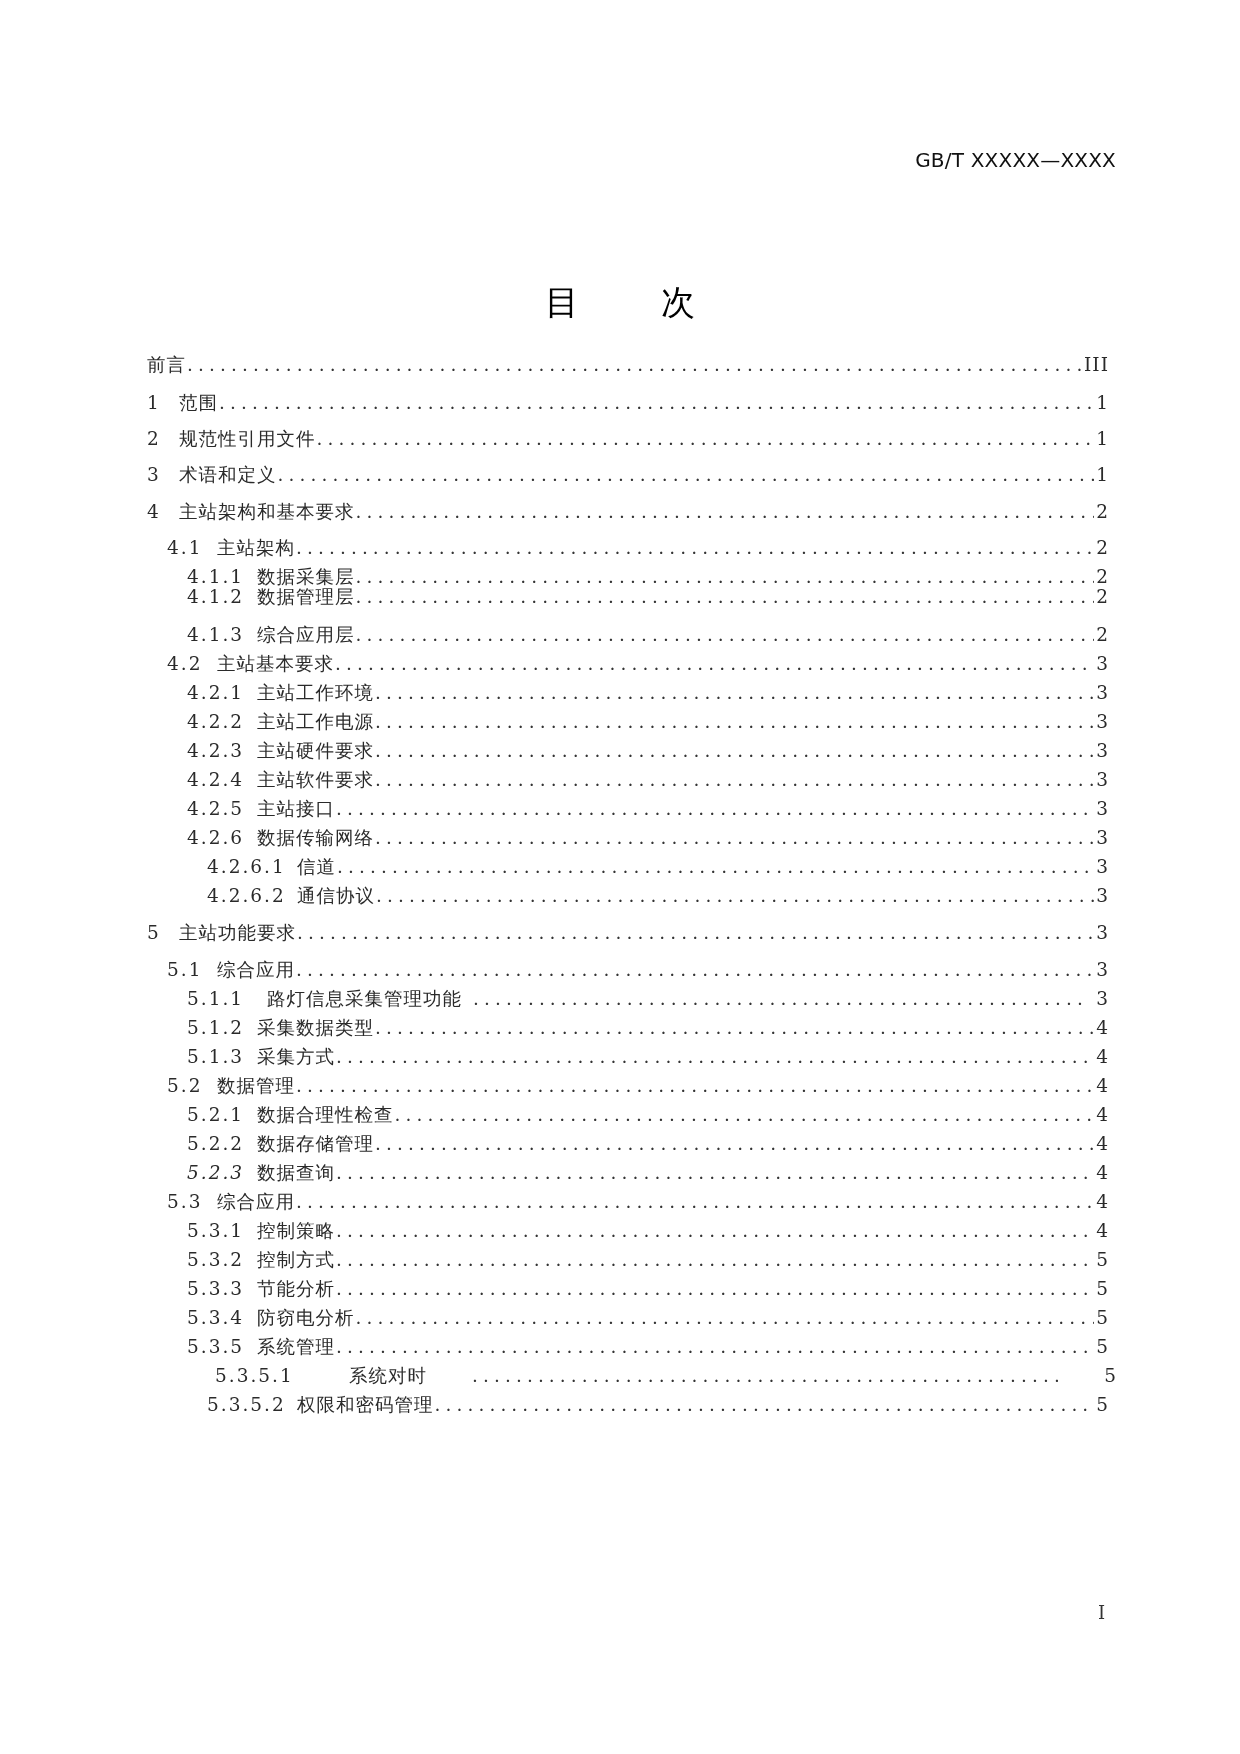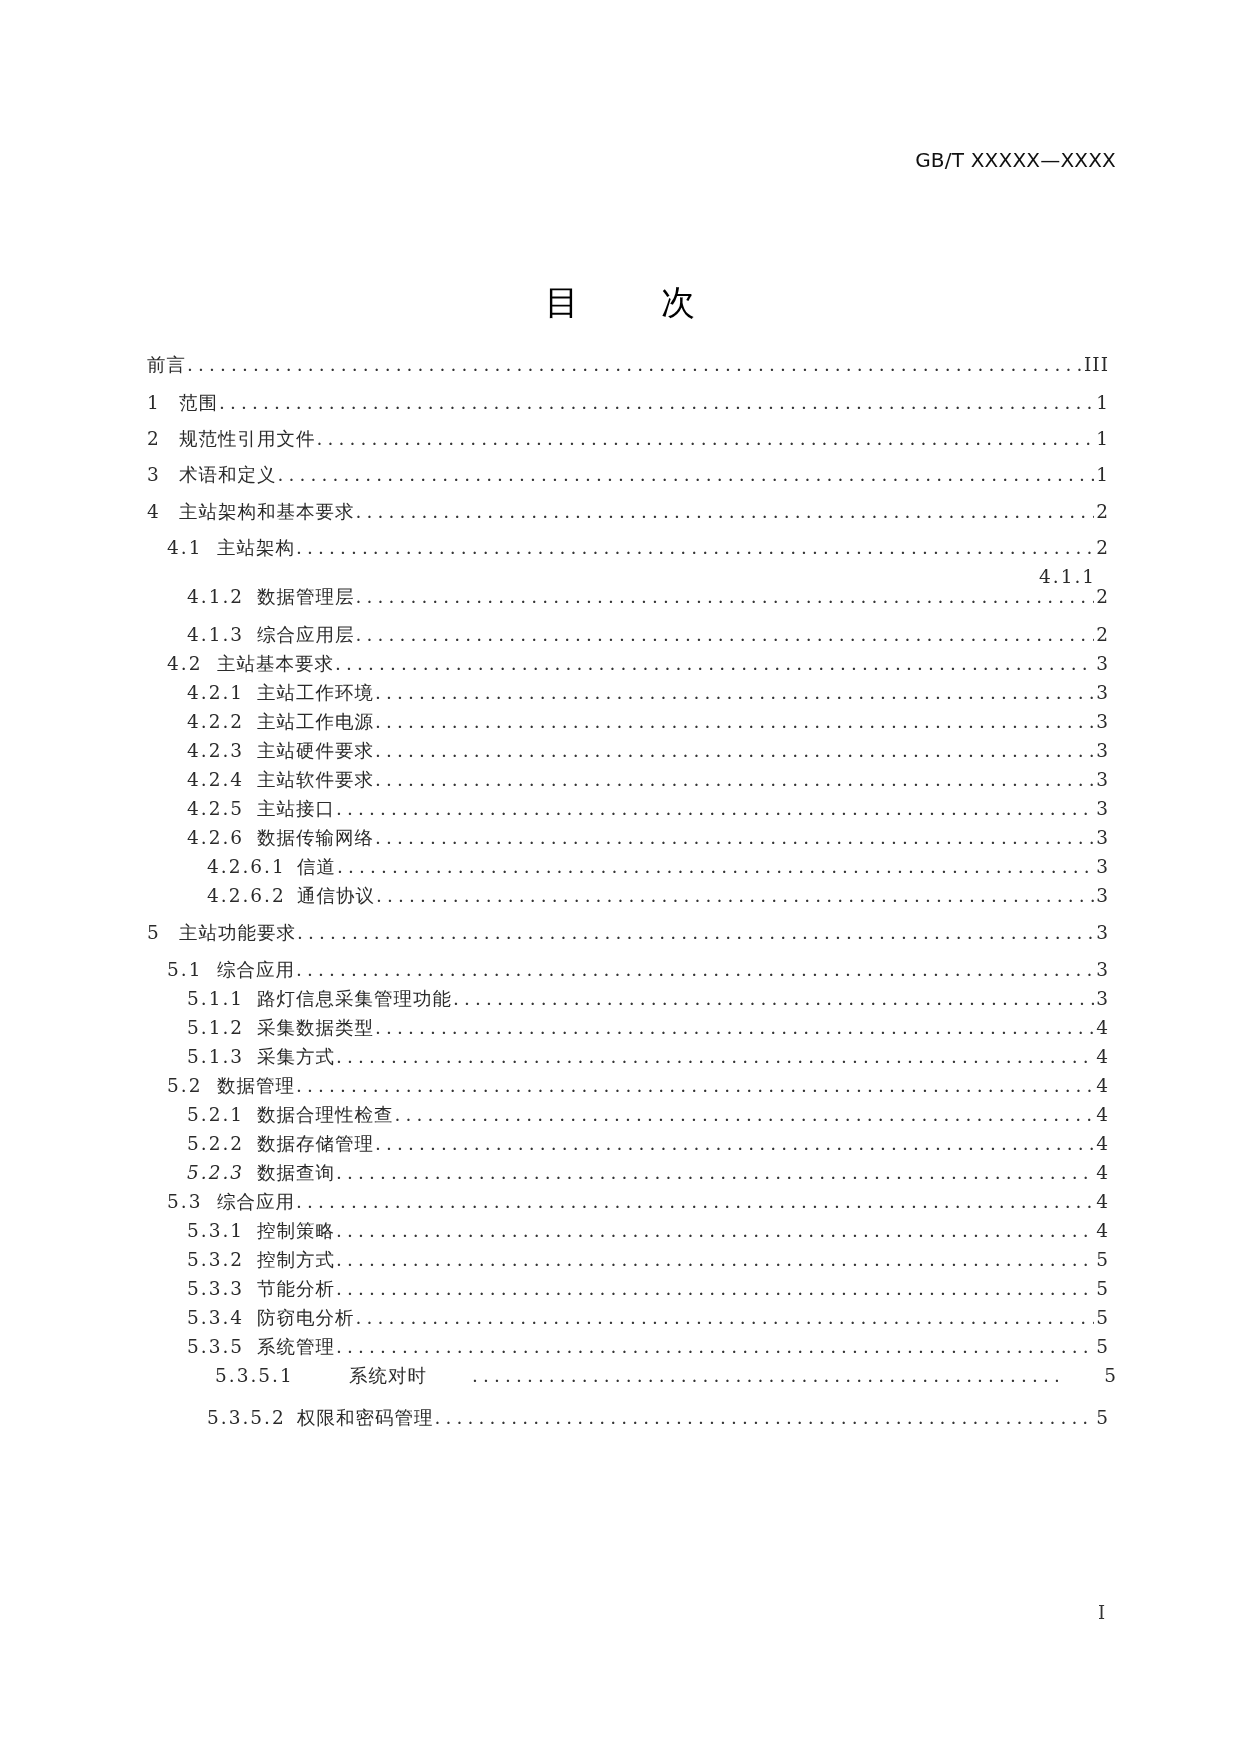--- a/index.html
+++ b/index.html
@@ -121,21 +121,21 @@
       <span class="label">主站架构和基本要求</span>
       <span class="dots">........................................................................................................................................................................................................</span>
       <span class="page">2</span>
     </div>
     <div class="toc-row" style="left: 20px; width: 942px; top: 535px;">
       <span class="num" style="width: 50px; margin-right: 0px;">4.1</span>
       <span class="label">主站架构</span>
       <span class="dots">........................................................................................................................................................................................................</span>
       <span class="page">2</span>
     </div>
-    <div class="toc-row" style="left: 40px; width: 922px; top: 564px; flex-direction: column;">
+    <div class="toc-row" style="left: 40px; width: 922px; top: 564px;">
       <span class="num" style="width: 70px; margin-right: 0px;">4.1.1</span>
       <span class="label">数据采集层</span>
       <span class="dots">........................................................................................................................................................................................................</span>
       <span class="page">2</span>
     </div>
     <div class="toc-row" style="left: 40px; width: 922px; top: 584px;">
       <span class="num" style="width: 70px; margin-right: 0px;">4.1.2</span>
       <span class="label">数据管理层</span>
       <span class="dots">........................................................................................................................................................................................................</span>
       <span class="page">2</span>
@@ -205,21 +205,21 @@
       <span class="label">主站功能要求</span>
       <span class="dots">........................................................................................................................................................................................................</span>
       <span class="page">3</span>
     </div>
     <div class="toc-row" style="left: 20px; width: 942px; top: 957px;">
       <span class="num" style="width: 50px; margin-right: 0px;">5.1</span>
       <span class="label">综合应用</span>
       <span class="dots">........................................................................................................................................................................................................</span>
       <span class="page">3</span>
     </div>
-    <div class="toc-row" style="left: 40px; width: 922px; top: 986px;">
+    <div class="toc-row" style="left: 40px; width: 922px; top: 986px; gap: 10px;">
       <span class="num" style="width: 70px; margin-right: 0px;">5.1.1</span>
       <span class="label">路灯信息采集管理功能</span>
       <span class="dots">........................................................................................................................................................................................................</span>
       <span class="page">3</span>
     </div>
     <div class="toc-row" style="left: 40px; width: 922px; top: 1015px;">
       <span class="num" style="width: 70px; margin-right: 0px;">5.1.2</span>
       <span class="label">采集数据类型</span>
       <span class="dots">........................................................................................................................................................................................................</span>
       <span class="page">4</span>
@@ -289,21 +289,21 @@
       <span class="label">系统管理</span>
       <span class="dots">........................................................................................................................................................................................................</span>
       <span class="page">5</span>
     </div>
     <div class="toc-row" style="left: 68px; width: 902px; top: 1363px; gap: 44px;">
       <span class="num" style="width: 90px; margin-right: 0px;">5.3.5.1</span>
       <span class="label">系统对时</span>
       <span class="dots">........................................................................................................................................................................................................</span>
       <span class="page">5</span>
     </div>
-    <div class="toc-row" style="left: 60px; width: 902px; top: 1392px; margin-top: 13px;">
+    <div class="toc-row" style="left: 60px; width: 902px; top: 1392px;">
       <span class="num" style="width: 90px; margin-right: 0px;">5.3.5.2</span>
       <span class="label">权限和密码管理</span>
       <span class="dots">........................................................................................................................................................................................................</span>
       <span class="page">5</span>
     </div>
   </div>
 
 <div class="page-footer">I</div>
 
 </body></html>

